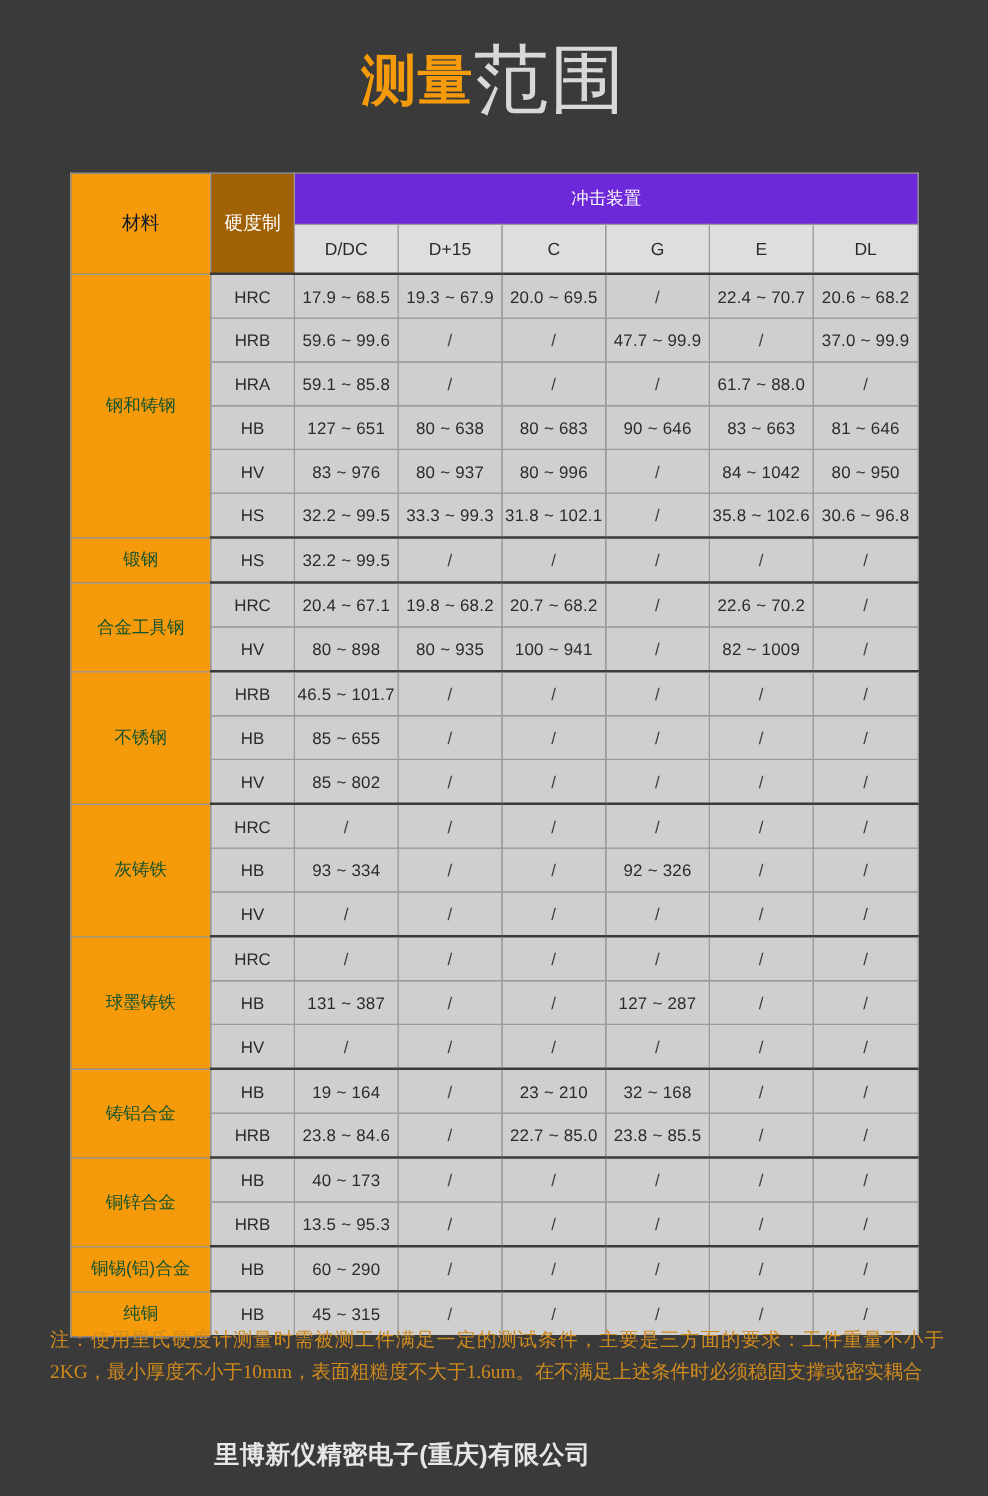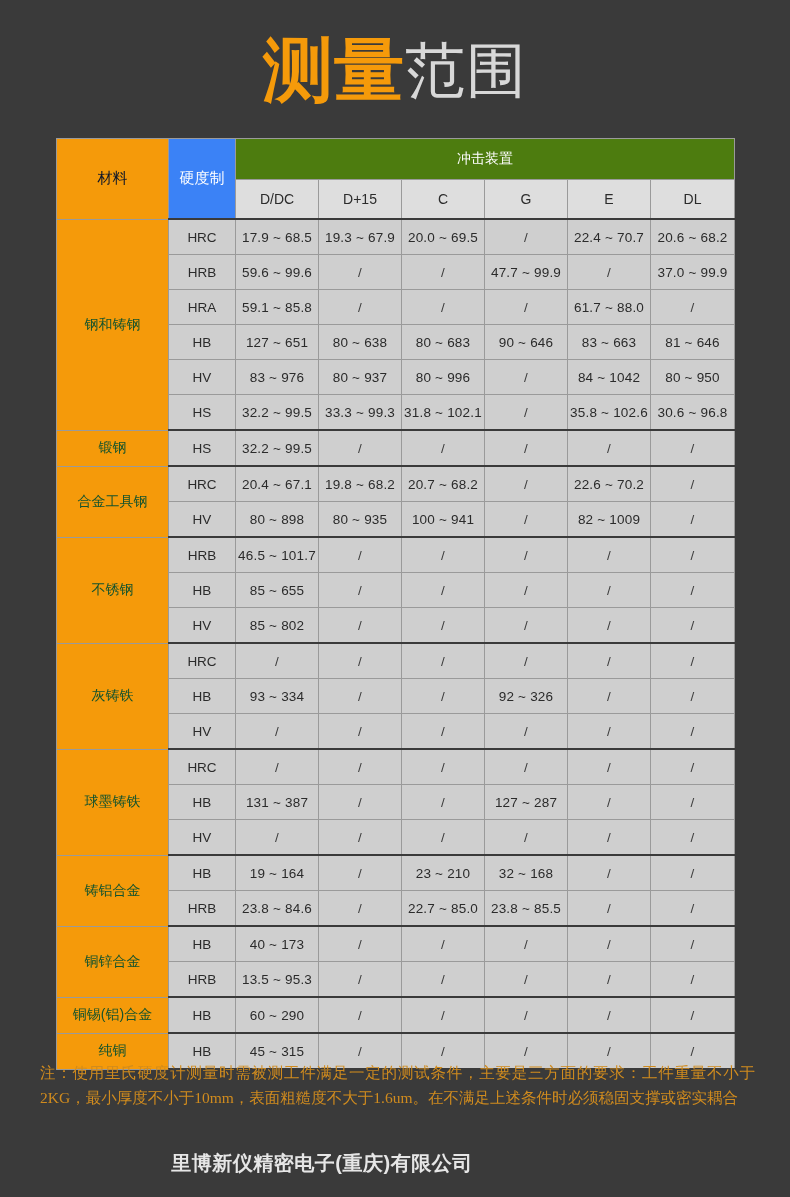--- a/index.html
+++ b/index.html
@@ -18,21 +18,21 @@
   
   .title-block {
     position: absolute;
     top: 24px;
     left: 0;
     width: 790px;
     text-align: center;
     white-space: nowrap;
   }
   .title-orange {
-    font-size: 70px;
+    font-size: 44px;
     font-weight: bold;
     color: #f59a0a;
     letter-spacing: 1px;
     vertical-align: middle;
   }
   .title-white {
     font-size: 60px;
     font-weight: 400;
     color: #d8d8d8;
     letter-spacing: 1px;
@@ -69,29 +69,29 @@
   
   td.h-material {
     background: #f59a0a;
     color: #0f172a;
     font-size: 15px;
     font-weight: bold;
     height: 78px;
     border-color: #f59a0a;
   }
   td.h-hardness {
-    background: #3b82f6;
+    background: #a16207;
     color: #ffffff;
     font-size: 15px;
     font-weight: bold;
     height: 78px;
     border-color: #070707;
   }
   td.h-device-group {
-    background: #4d7c0f;
+    background: #6d28d9;
     color: #ffffff;
     font-size: 14px;
     font-weight: bold;
     height: 40px;
     border-color: #1d1d1d;
   }
   td.h-device {
     background: #dedede;
     color: #2b2b2b;
     font-size: 14px;

